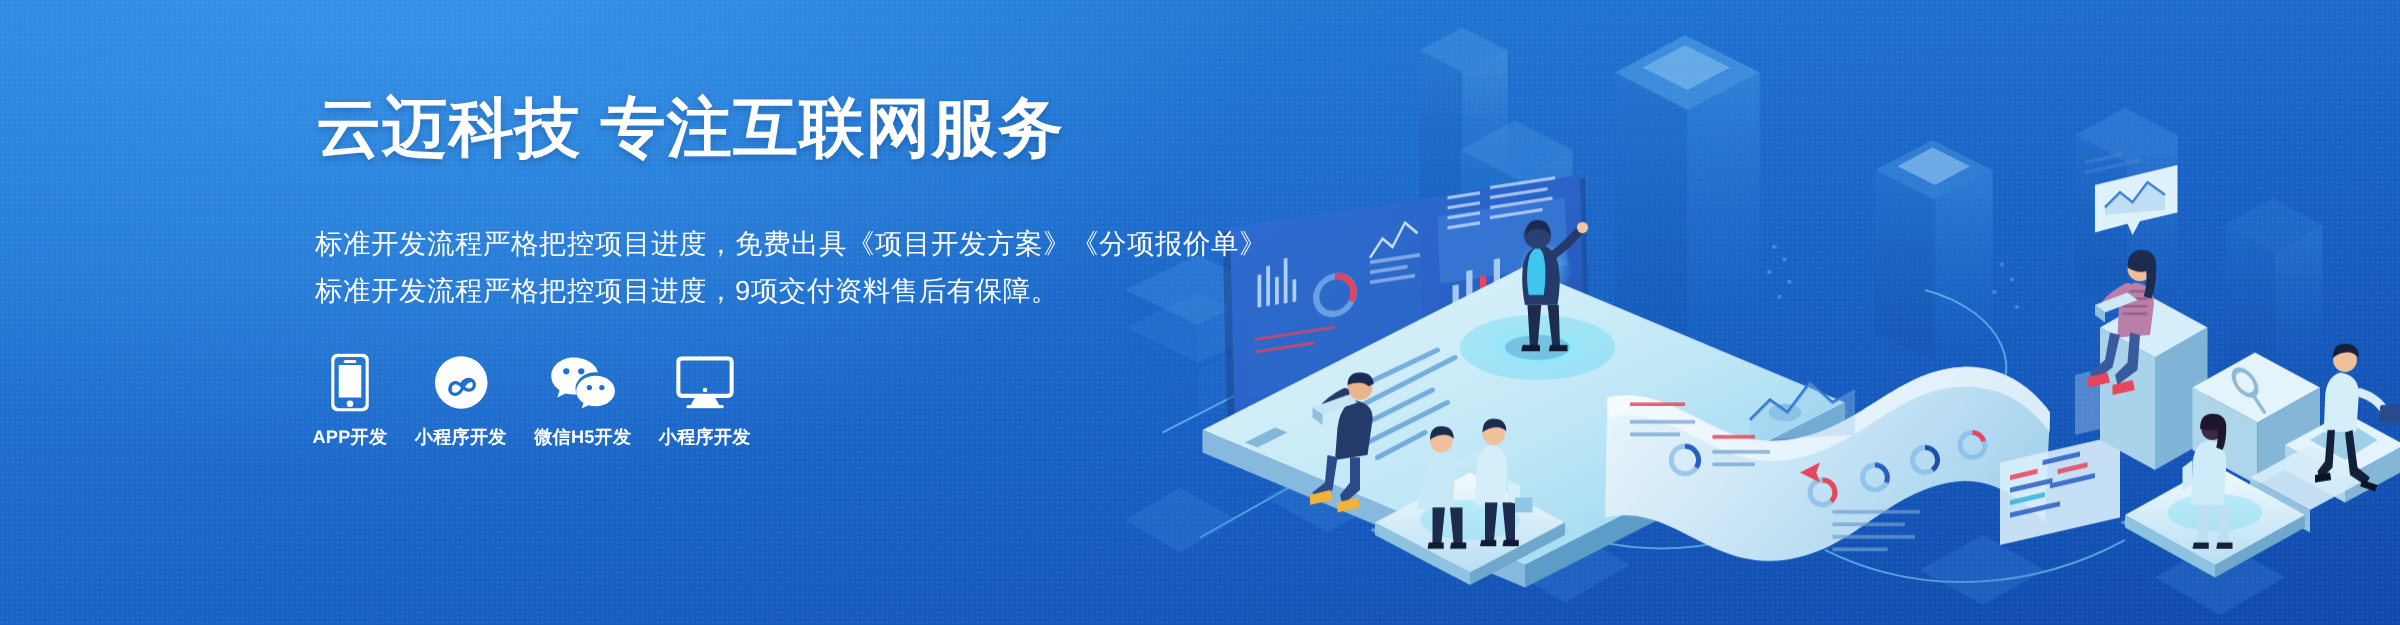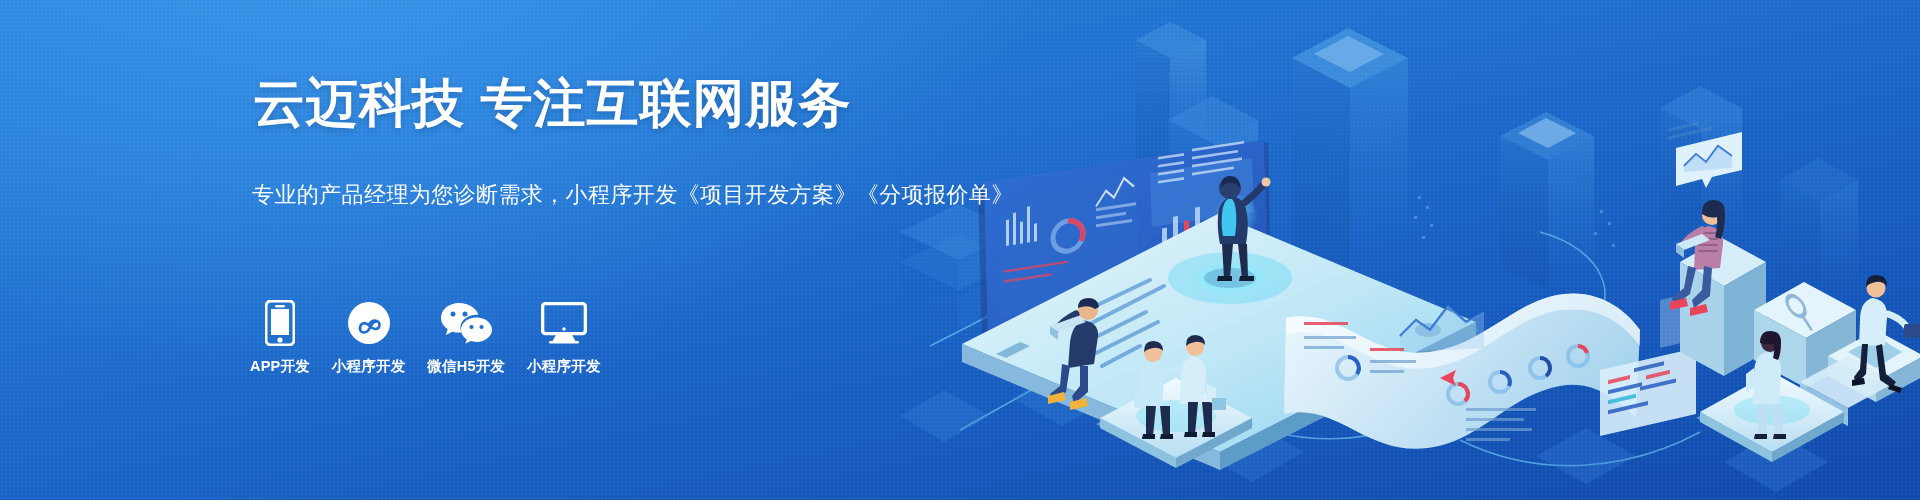--- a/index.html
+++ b/index.html
@@ -46,21 +46,21 @@
     color:#ffffff;
     font-size:22px; line-height:38px;
     letter-spacing:.4px;
     white-space:nowrap;
     opacity:.98;
   }
   .subtitle .line{ display:block; }
 
   
   .services{
-    position:absolute; left:250px; top:300px;
+    position:absolute; left:250px; top:283px;
     display:flex; align-items:flex-start;
   }
   .service{
     display:flex; flex-direction:column; align-items:center;
     width:auto; margin-right:22px;
   }
   .service:last-child{ margin-right:0; }
   .svc-icon{
     height:46px; width:56px;
     display:flex; align-items:center; justify-content:center;
@@ -510,21 +510,22 @@
         </g>
       </g>
     </svg>
   </div>
 
   <div class="content">
 
     <div class="title">云迈科技 专注互联网服务</div>
 
     <div class="subtitle">
-      <span class="line">专业的产品经理为您诊断需求，小程序开发《项目开发方案》《分项报价单》</span>
+      <span class="line">标准开发流程严格把控项目进度，免费出具《项目开发方案》《分项报价单》</span>
+      <span class="line">标准开发流程严格把控项目进度，9项交付资料售后有保障。</span>
     </div>
 
     <div class="services">
 
       <div class="service">
         <span class="svc-icon">
           <svg width="30" height="46" viewBox="0 0 30 46">
             <rect x="1" y="1" width="28" height="44" rx="5" fill="none" stroke="#ffffff" stroke-width="3"></rect>
             <rect x="6" y="9" width="18" height="26" fill="#ffffff"></rect>
             <rect x="10" y="5" width="10" height="2.4" rx="1.2" fill="#ffffff"></rect>

